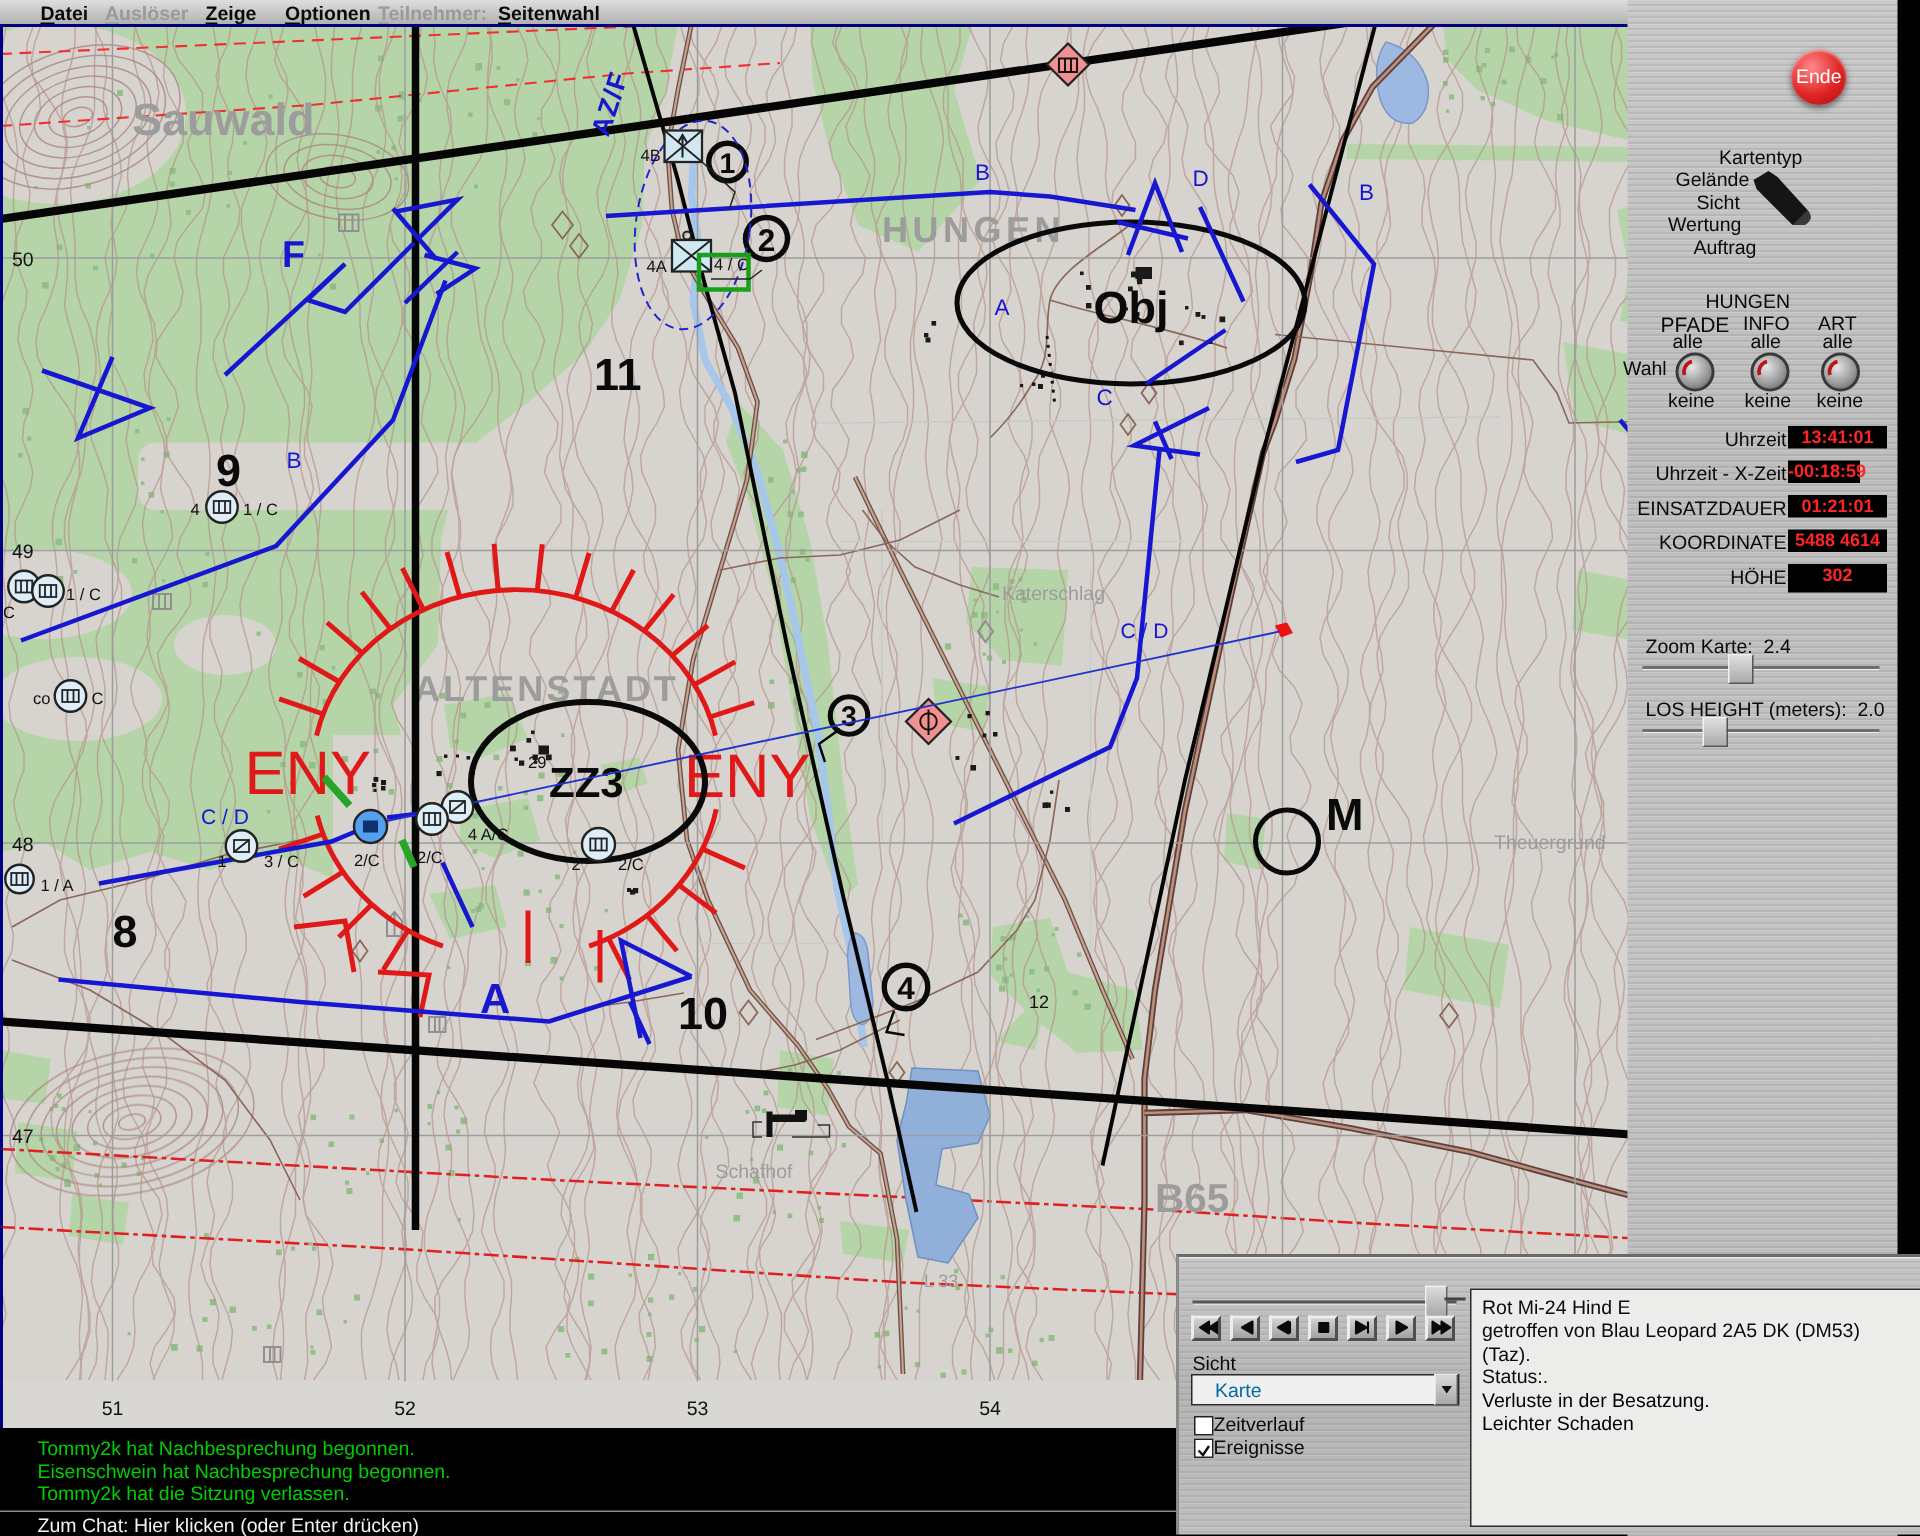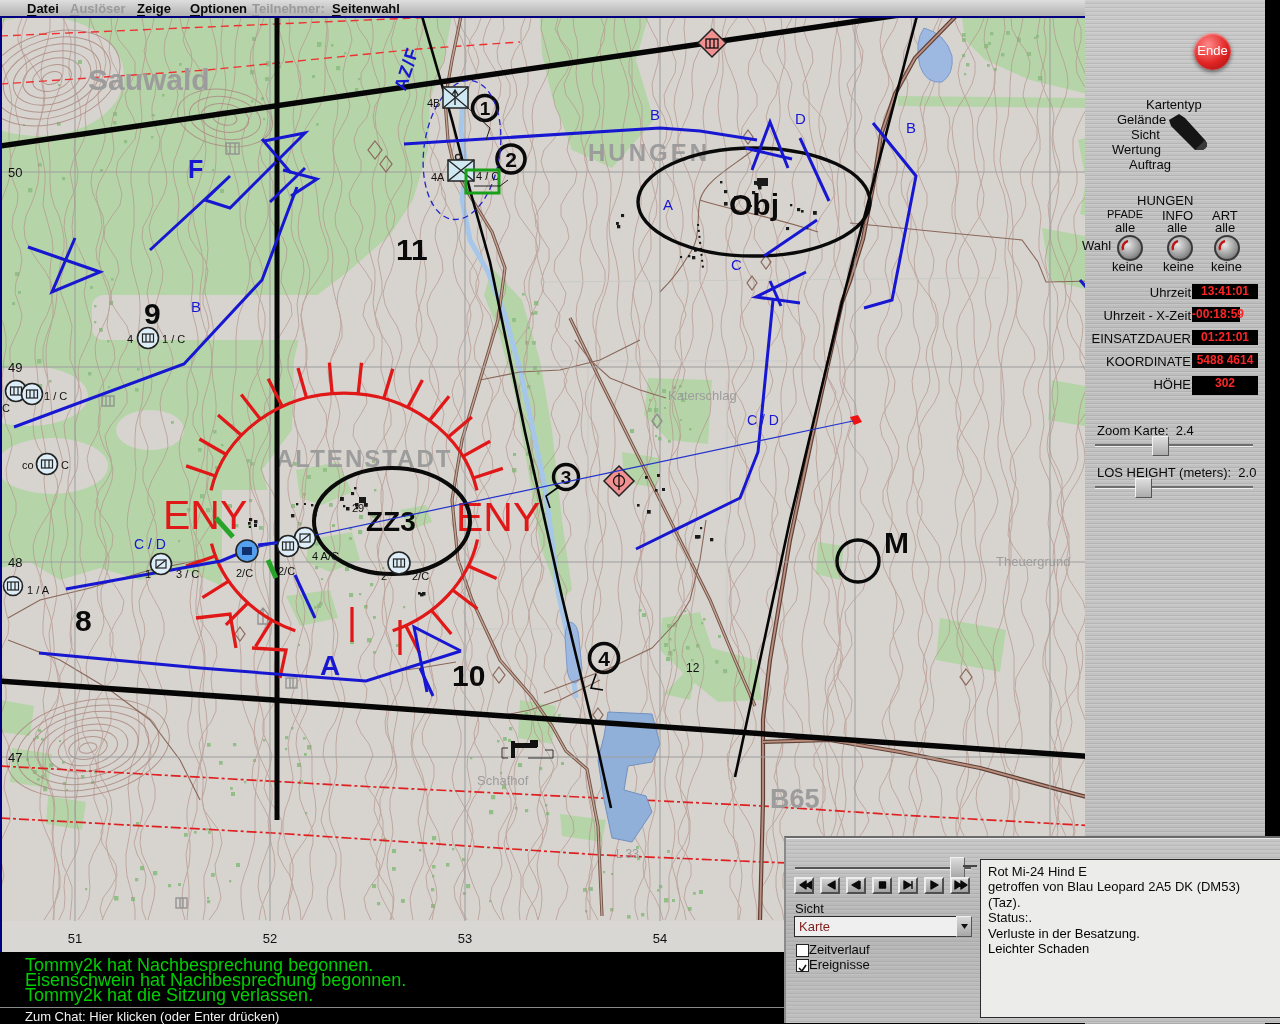--- a/index.html
+++ b/index.html
@@ -798,37 +798,37 @@
  <circle cx="458" cy="157" r="2.6" fill="none" stroke="#222" stroke-width="1.2"></circle>
  <text x="431" y="181" font-size="11" fill="#111">4A</text>
  <text x="476" y="180" font-size="11" fill="#111">4 / C</text>
  <rect x="466" y="170" width="33" height="23" fill="none" stroke="#18a018" stroke-width="3"></rect>
  <path d="M474,186 L500,186 508,180" stroke="#222" stroke-width="1" fill="none"></path>
  <path d="M468,108 L490,128 486,140" stroke="#222" stroke-width="1" fill="none"></path>
 </g>
 </g>
   </svg>
 <div style="position:absolute;left:0;top:952px;width:1280px;height:72px;background:#000"></div>
-<div style="position:absolute;left:25px;top:958px;font-size:18px;line-height:15px;color:#00ce00">Tommy2k hat Nachbesprechung begonnen.<br>Eisenschwein hat Nachbesprechung begonnen.<br>Tommy2k hat die Sitzung verlassen.</div>
+<div style="position:absolute;left:25px;top:958px;font-size:13px;line-height:15px;color:#00ce00">Tommy2k hat Nachbesprechung begonnen.<br>Eisenschwein hat Nachbesprechung begonnen.<br>Tommy2k hat die Sitzung verlassen.</div>
 <div style="position:absolute;left:0;top:1007px;width:1280px;height:1px;background:#8a8a8a"></div>
 <div style="position:absolute;left:25px;top:1009px;font-size:13px;color:#f2f2f2">Zum Chat: Hier klicken (oder Enter drücken)</div>
 <div style="position:absolute;left:1085px;top:0;width:180px;height:1024px;background:linear-gradient(180deg,#c9c9c9,#bdbdbd 30%,#c4c4c4 60%,#b9b9b9);">
     <div style="position:absolute;inset:0;background:repeating-linear-gradient(180deg,rgba(255,255,255,.14) 0 1px,rgba(0,0,0,0) 1px 3px,rgba(0,0,0,.07) 3px 4px)"></div>
     <div style="position:absolute;left:109px;top:33px;width:37px;height:37px;border-radius:50%;background:radial-gradient(circle at 38% 32%, #ff8a8a, #e02424 55%, #9d0f0f);box-shadow:0 2px 4px rgba(0,0,0,.5), inset 0 1px 2px rgba(255,255,255,.6);color:#fff;font-size:13px;text-align:center;line-height:36px">Ende</div>
     <div style="position:absolute;left:61px;top:97px;font-size:13px;color:#0a0a0a">Kartentyp</div>
     <div style="position:absolute;left:32px;top:112px;font-size:13px;color:#0a0a0a">Gelände</div>
     <div style="position:absolute;left:46px;top:127px;font-size:13px;color:#0a0a0a">Sicht</div>
     <div style="position:absolute;left:27px;top:142px;font-size:13px;color:#0a0a0a">Wertung</div>
     <div style="position:absolute;left:44px;top:157px;font-size:13px;color:#0a0a0a">Auftrag</div>
     <svg style="position:absolute;left:80px;top:112px" width="48" height="48">
       <path d="M4,8 L14,2 20,6 40,28 Q45,34 38,38 L30,38 6,14 Z" fill="#151515"></path>
       <path d="M40,28 Q45,34 38,38 L30,38 Z" fill="#3a3a3a"></path>
     </svg>
     <div style="position:absolute;left:52px;top:193px;font-size:13px;color:#0a0a0a">HUNGEN</div>
-    <div style="position:absolute;left:22px;top:208px;font-size:11px;color:#0a0a0a">PFADE</div>
+    <div style="position:absolute;left:22px;top:208px;font-size:14px;color:#0a0a0a">PFADE</div>
     <div style="position:absolute;left:77px;top:208px;font-size:13px;color:#0a0a0a">INFO</div>
     <div style="position:absolute;left:127px;top:208px;font-size:13px;color:#0a0a0a">ART</div>
     <div style="position:absolute;left:30px;top:220px;font-size:13px;color:#0a0a0a">alle</div>
     <div style="position:absolute;left:82px;top:220px;font-size:13px;color:#0a0a0a">alle</div>
     <div style="position:absolute;left:130px;top:220px;font-size:13px;color:#0a0a0a">alle</div>
     <div style="position:absolute;left:-3px;top:238px;font-size:13px;color:#0a0a0a">Wahl</div>
     <div style="position:absolute;left:32px;top:235px;width:22px;height:22px;border-radius:50%;background:radial-gradient(circle at 40% 35%, #e6e6e6, #8f8f8f 65%, #4a4a4a);border:2px solid #3a3a3a"></div>
     <svg style="position:absolute;left:32px;top:235px" width="24" height="24">
       <path d="M6,15 A7,7 0 0 1 11,6" fill="none" stroke="#bb1515" stroke-width="2.4"></path>
     </svg>
@@ -908,21 +908,21 @@
       </svg>
     </div>
     <div style="position:absolute;left:164px;top:39px;width:16px;height:13px;background:linear-gradient(180deg,#d2d2d2,#a2a2a2);border:2px solid;border-color:#ededed #4f4f4f #4f4f4f #ededed">
       <svg width="16" height="13" viewBox="0 1 16 13" style="position:absolute;left:0;top:0">
         <g fill="#0a0a0a" stroke="#0a0a0a" stroke-width="1.4" stroke-linejoin="round">
           <path d="M3,3 l6,4 -6,4 z M9,3 l6,4 -6,4 z"></path>
         </g>
       </svg>
     </div>
     <div style="position:absolute;left:9px;top:63px;font-size:13px;color:#0a0a0a">Sicht</div>
-    <div style="position:absolute;left:8px;top:78px;width:162px;height:19px;background:#efefef;border:1px solid #2a2a2a;font-size:13px;color:#7f1d1d;padding-left:4px;line-height:19px">Karte</div>
+    <div style="position:absolute;left:8px;top:78px;width:162px;height:19px;background:#efefef;border:1px solid #2a2a2a;font-size:13px;color:#0369a1;padding-left:15px;line-height:19px">Karte</div>
     <div style="position:absolute;left:170px;top:78px;width:14px;height:19px;background:linear-gradient(180deg,#d8d8d8,#a8a8a8);border:1px solid #555;border-top-color:#f0f0f0;border-left-color:#f0f0f0"><svg width="15" height="17">
         <path d="M4,7 h7 l-3.5,5 z" fill="#111"></path>
       </svg></div>
     <div style="position:absolute;left:10px;top:106px;width:11px;height:11px;background:#fff;border:1px solid #222"></div>
     <div style="position:absolute;left:23px;top:104px;font-size:13px;color:#0a0a0a">Zeitverlauf</div>
     <div style="position:absolute;left:10px;top:121px;width:11px;height:11px;background:#fff;border:1px solid #222"><svg width="11" height="11">
         <path d="M2,5 l3,3 4,-6" fill="none" stroke="#111" stroke-width="1.6"></path>
       </svg></div>
     <div style="position:absolute;left:23px;top:119px;font-size:13px;color:#0a0a0a">Ereignisse</div>
     <div style="position:absolute;left:194px;top:21px;width:293px;height:153px;background:#ececea;border:1px solid #2a2a2a;font-size:13px;line-height:15.4px;color:#0a0a0a;padding:4px 0 0 7px">Rot Mi-24 Hind E<br>getroffen von Blau Leopard 2A5 DK (DM53)<br>(Taz).<br>Status:.<br><span style="color:#000000">Verluste in der Besatzung.<br>Leichter Schaden</span></div>

